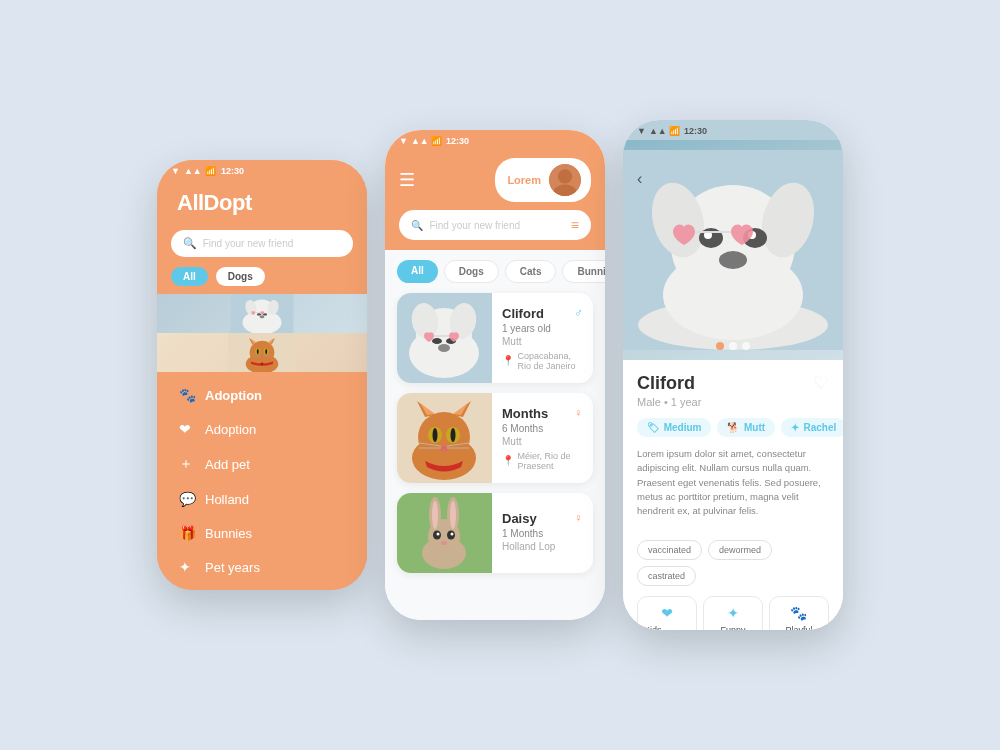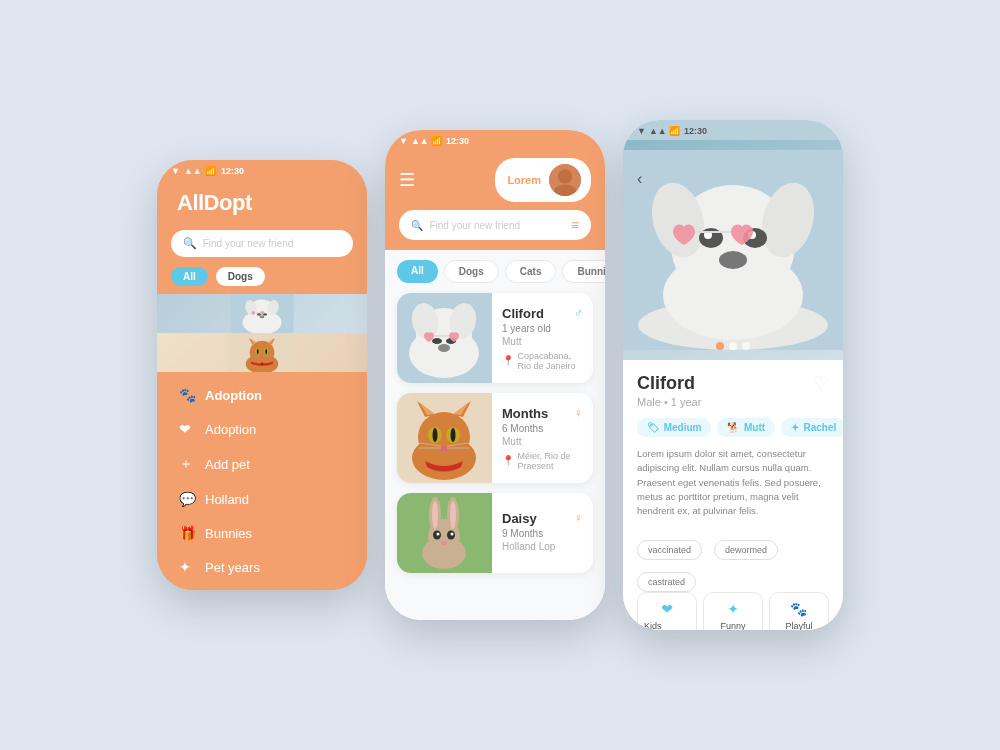--- a/index.html
+++ b/index.html
@@ -293,21 +293,21 @@
     .tag.mutt { background: #e8f8fc; color: #5dc8e8; }
     .tag.healthy { background: #e8f8fc; color: #5dc8e8; }
 
     .description {
       font-size: 9.5px;
       color: #888;
       line-height: 1.5;
       margin-bottom: 22px;
     }
 
-    .vaccine-tags { display: flex; gap: 12px; flex-wrap: wrap; }
+    .vaccine-tags { display: flex; gap: 6px; margin-bottom: 10px; flex-wrap: wrap; }
     .vtag {
       border: 1px solid #e0e0e0;
       border-radius: 14px;
       padding: 4px 10px;
       font-size: 9px;
       color: #777;
     }
 
     .traits-grid {
       display: grid;
@@ -585,21 +585,21 @@
             <ellipse cx="55" cy="41" rx="1.5" ry="1.5" fill="#fff"></ellipse>
 
             <ellipse cx="47" cy="50" rx="3" ry="2" fill="#e09090"></ellipse>
           </svg>
         </div>
         <div class="pet-card-info">
           <div class="pet-name-row">
             <span class="pet-name">Daisy</span>
             <span class="gender-icon female">♀</span>
           </div>
-          <div class="pet-age">9 Months</div>
+          <div class="pet-age">1 Months</div>
           <div class="pet-breed">Holland Lop</div>
         </div>
       </div>
     </div>
   </div>
 
   <div class="phone phone-3" style="display:flex;flex-direction:column;">
 
     <div class="status-bar light" style="background:#b8d0dc;padding:6px 14px 4px;">
       <span style="margin-right:auto;font-size:9px;display:flex;gap:3px;align-items:center;">

